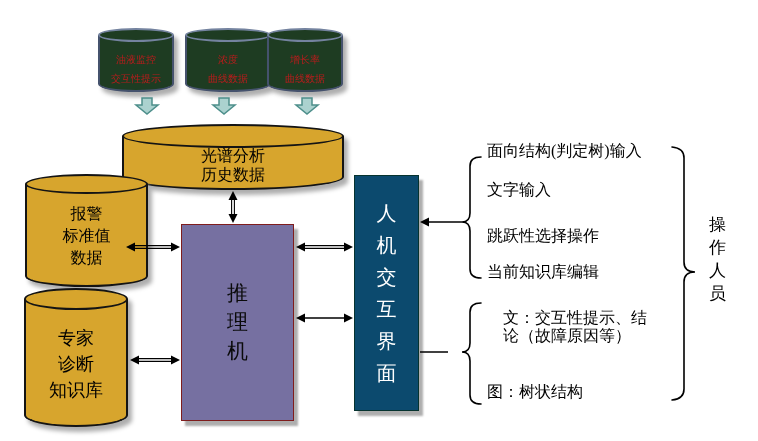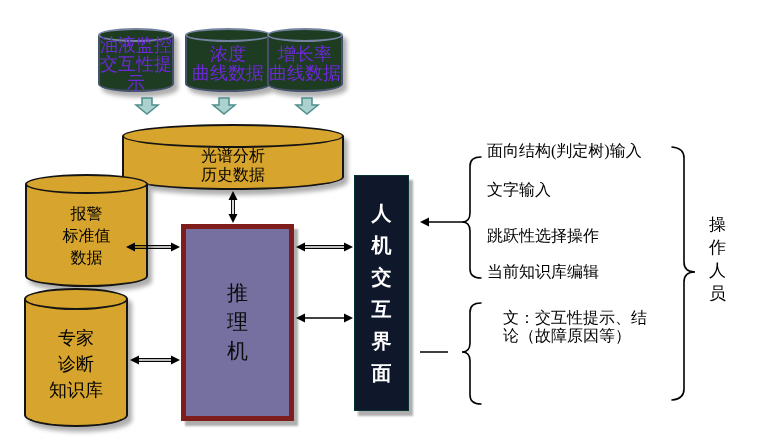--- a/index.html
+++ b/index.html
@@ -11,44 +11,44 @@
   .cyl{position:absolute;filter:drop-shadow(4px 5px 2px #aeaeae);}
   .cyl-top{position:absolute;left:0;right:0;top:0;border-radius:50%;box-sizing:border-box;}
   .cyl-body{position:absolute;left:0;right:0;bottom:0;box-sizing:border-box;border-top:none;}
   .cyl-label{position:absolute;left:0;right:0;display:flex;flex-direction:column;
     align-items:center;justify-content:center;text-align:center;}
   
   .cyl-green{width:76px;height:64px;}
   .cyl-green .cyl-top{height:14px;background:#1e3c22;border:2px solid #74839f;}
   .cyl-green .cyl-body{top:7px;background:#1e3c22;border:2px solid #45526d;
     border-top:none;border-radius:0 0 50% 50% / 0 0 8px 8px;}
-  .cyl-green .cyl-label{top:12px;bottom:4px;color:#6d28d9;font-size:18px;line-height:19px;}
+  .cyl-green .cyl-label{top:12px;bottom:4px;color:#b91c1c;font-size:10px;line-height:19px;justify-content:flex-end;}
   
   .gold .cyl-top{background:#d7a52d;border:2px solid #141414;}
   .gold .cyl-body{background:#d7a52d;border:2px solid #141414;border-top:none;}
   .gold .cyl-label{color:#000;}
   .cyl-gold-wide{width:222px;height:66px;}
   .cyl-gold-wide .cyl-top{height:24px;}
   .cyl-gold-wide .cyl-body{top:12px;border-radius:0 0 50% 50% / 0 0 13px 13px;}
   .cyl-gold-wide .cyl-label{top:20px;bottom:4px;font-size:16px;line-height:19px;text-align:right;}
   .cyl-gold-a{width:99px;height:113px;padding-left:24px;}
   .cyl-gold-a .cyl-top{height:20px;}
   .cyl-gold-a .cyl-body{top:10px;border-radius:0 0 50% 50% / 0 0 11px 11px;}
   .cyl-gold-a .cyl-label{top:16px;bottom:6px;font-size:16px;line-height:22px;}
   .cyl-gold-b{width:104px;height:139px;}
   .cyl-gold-b .cyl-top{height:22px;}
   .cyl-gold-b .cyl-body{top:11px;border-radius:0 0 50% 50% / 0 0 12px 12px;}
   .cyl-gold-b .cyl-label{top:18px;bottom:6px;font-size:18px;line-height:26px;}
   
   .box{position:absolute;box-sizing:border-box;display:flex;align-items:center;
     justify-content:center;box-shadow:4px 5px 2px #aeaeae;}
   .box-purple{left:181px;top:224px;width:113px;height:197px;background:#7670a1;
-    border:5px solid #7f1d1d;}
-  .box-teal{left:354px;top:175px;width:55px;height:236px;background:#0f172a;
-    border:1px solid #06332f;font-weight:bold;}
+    border:1px solid #7f1d1d;}
+  .box-teal{left:354px;top:175px;width:65px;height:236px;background:#0c4a6e;
+    border:1px solid #06332f;}
   .vtext{width:24px;word-break:break-all;text-align:center;}
   .vtext-engine{font-size:21px;line-height:29px;color:#0a0a0a;}
   .vtext-hmi{font-size:20px;line-height:32px;color:#ffffff;}
   
   .rtext{position:absolute;font-size:16px;line-height:18px;white-space:nowrap;text-align:right;}
   .rtext-wrap{position:absolute;font-size:16px;line-height:17.5px;width:152px;
     white-space:normal;word-break:break-all;margin-left:16px;}
   .operator{position:absolute;left:706px;top:213px;width:20px;font-size:17px;
     line-height:23px;word-break:break-all;text-align:right;}
   
@@ -119,20 +119,21 @@
 
   <div class="box box-teal">
     <div class="vtext vtext-hmi">人机交互界面</div>
   </div>
 
   <div class="rtext" style="left:487px;top:142px;">面向结构(判定树)输入</div>
   <div class="rtext" style="left:487px;top:181px;">文字输入</div>
   <div class="rtext" style="left:487px;top:227px;">跳跃性选择操作</div>
   <div class="rtext" style="left:487px;top:263px;">当前知识库编辑</div>
   <div class="rtext-wrap" style="left:487px;top:309px;">文：交互性提示、结论（故障原因等）</div>
+  <div class="rtext" style="left:487px;top:383px;">图：树状结构</div>
   <div class="operator">操作人员</div>
 
   <svg class="connectors" viewBox="0 0 758 441">
 
     <g fill="#abd2cf" stroke="#4d8f8b" stroke-width="1.5">
       <polygon points="142,98 152,98 152,105 158,105 147,114 136,105 142,105"></polygon>
     </g>
     <g fill="#abd2cf" stroke="#4d8f8b" stroke-width="1.5">
       <polygon points="219,98 229,98 229,105 235,105 224,114 213,105 219,105"></polygon>
     </g>

